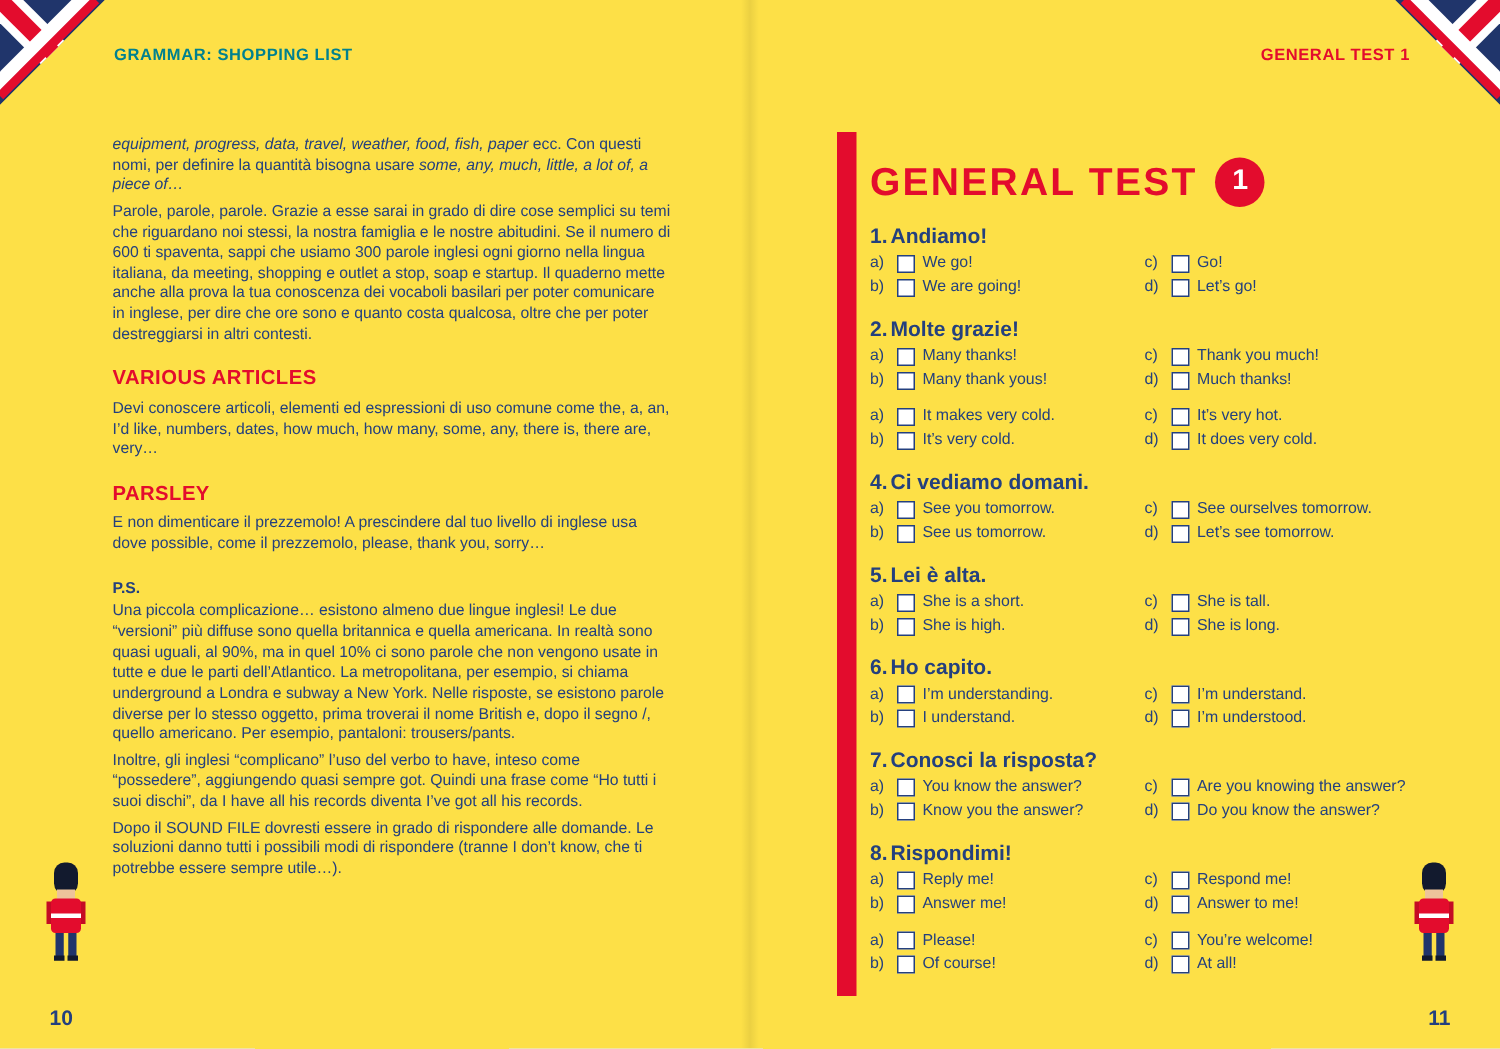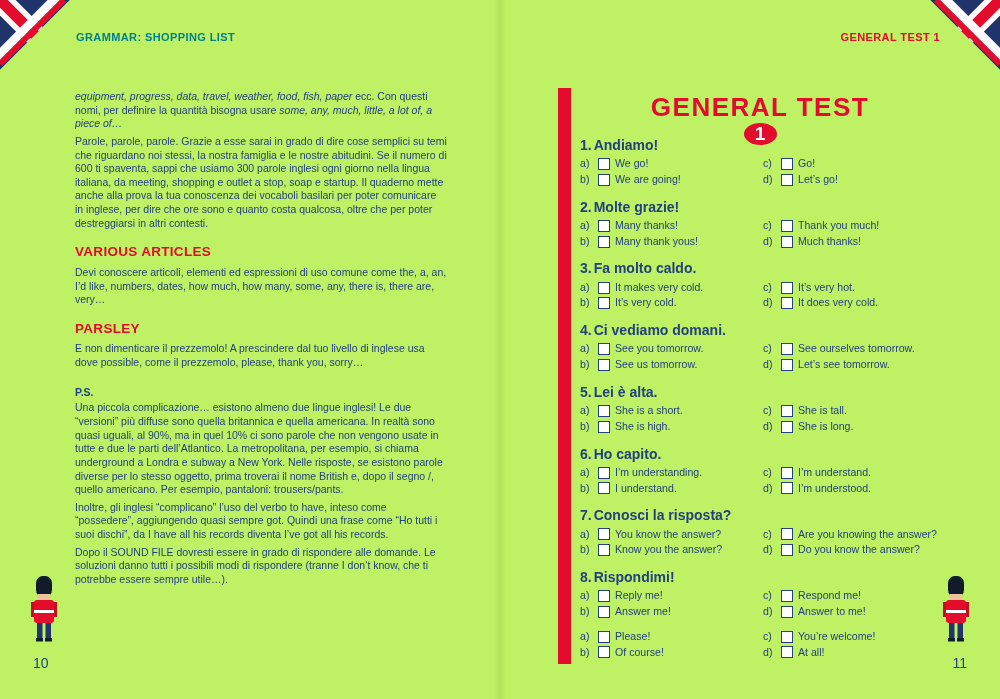--- a/index.html
+++ b/index.html
@@ -1,46 +1,46 @@
 <!DOCTYPE html>
 <html><head>
 <meta charset="utf-8">
 <style>
   html,body{margin:0;padding:0;background:#e8e8e8;}
-  #screen{position:relative;width:1000px;height:699px;background:#bef264;overflow:hidden;
+  #screen{position:relative;width:1000px;height:699px;background:#fde047;overflow:hidden;
           font-family:"Liberation Sans",sans-serif;}
   
   #fold{position:absolute;left:494px;top:0;width:12px;height:699px;
         background:linear-gradient(to right,rgba(0,0,0,0) 0%,rgba(0,0,0,0.07) 50%,rgba(0,0,0,0) 100%);}
   
   .running-head{position:absolute;top:31px;font-size:11px;font-weight:bold;letter-spacing:.4px;}
   #head-left{left:76px;color:#00818f;}
   #head-right{right:60px;color:#e30c2d;}
   
   .flag{position:absolute;top:0;}
   #flag-left{left:0;}
   #flag-right{right:0;transform:scaleX(-1);}
   
   .guard{position:absolute;bottom:52px;}
   #guard-left{left:27px;}
   #guard-right{right:27px;}
-  .folio{position:absolute;bottom:28px;font-size:14px;font-weight:normal;color:#24407e;}
+  .folio{position:absolute;bottom:13px;font-size:14px;font-weight:bold;color:#24407e;}
   #folio-left{left:33px;}
   #folio-right{right:33px;}
   
   #left-col{position:absolute;left:75px;top:90px;width:372px;height:560px;overflow:hidden;
             color:#24407e;font-size:10.5px;line-height:1.3;}
   #left-col p{margin:0 0 4px 0;}
   .intro .seg-it{font-style:italic;}
   .section-heading{color:#e30c2d;font-size:13.5px;font-weight:bold;letter-spacing:.3px;margin:13px 0 5px 0;}
   .ps-title{font-weight:bold;margin-top:16px !important;margin-bottom:2px !important;}
   
   #red-bar{position:absolute;left:558px;top:88px;width:13px;height:576px;background:#e30c2d;}
   #right-col{position:absolute;left:580px;top:92px;width:360px;height:572px;overflow:hidden;color:#24407e;}
-  .title-row{display:flex;align-items:center;margin:0 0 10px 0;height:34px;flex-direction:column;}
+  .title-row{display:flex;align-items:center;gap:12px;margin:12px 0 10px 0;height:34px;}
   #test-title{font-size:26px;font-weight:bold;color:#e30c2d;letter-spacing:1.5px;}
   .badge{width:33px;height:33px;border-radius:50%;background:#e30c2d;color:#fff;
          display:flex;align-items:center;justify-content:center;font-size:19px;font-weight:bold;}
   .question{margin-bottom:11px;}
   .q-prompt{font-weight:bold;font-size:14px;line-height:1.3;margin-bottom:3px;}
   .q-num{margin-right:2px;}
   .q-options{display:grid;grid-template-columns:1fr 1fr;grid-template-rows:auto auto;
              grid-auto-flow:column;row-gap:2px;column-gap:6px;}
   .option{display:flex;align-items:center;gap:5px;font-size:10.6px;line-height:1.3;}
   .opt-label{flex:0 0 13px;}
@@ -158,21 +158,20 @@
               <span class="opt-text">Thank you much!</span>
             </div>
             <div class="option">
               <span class="opt-label">d)</span>
               <span class="checkbox"></span>
               <span class="opt-text">Much thanks!</span>
             </div>
           </div>
         </div>
         <div class="question">
-          <div class="q-prompt"><span class="q-num">3.</span><span>Fa molto caldo.</span></div>
           <div class="q-options">
             <div class="option">
               <span class="opt-label">a)</span>
               <span class="checkbox"></span>
               <span class="opt-text">It makes very cold.</span>
             </div>
             <div class="option">
               <span class="opt-label">b)</span>
               <span class="checkbox"></span>
               <span class="opt-text">It’s very cold.</span>

